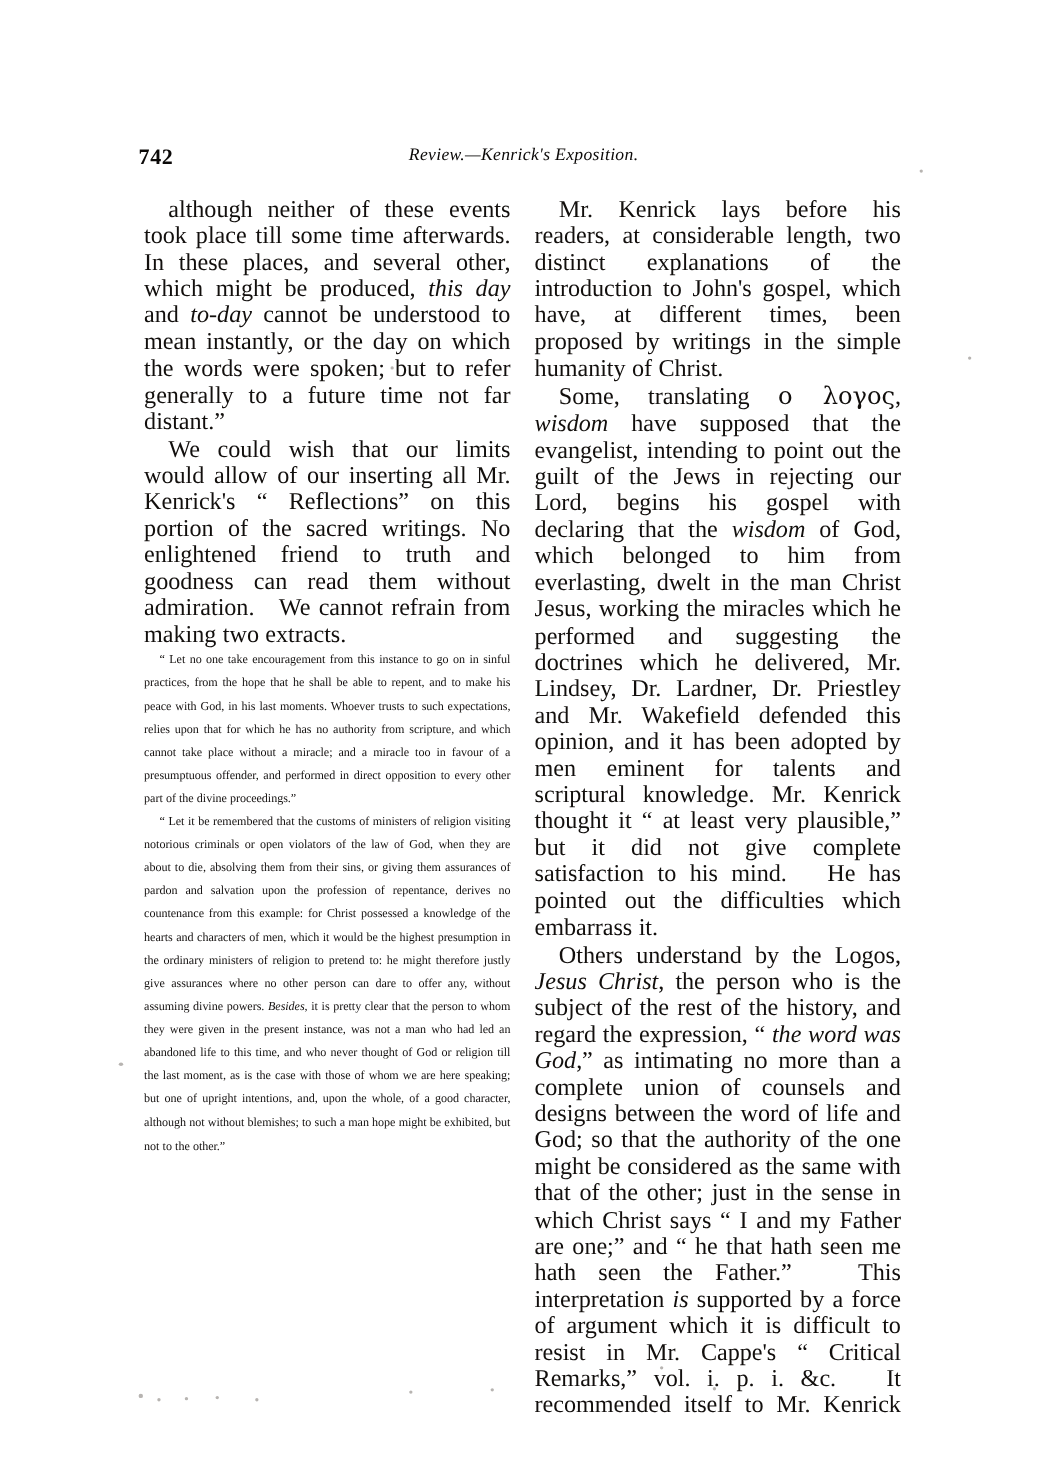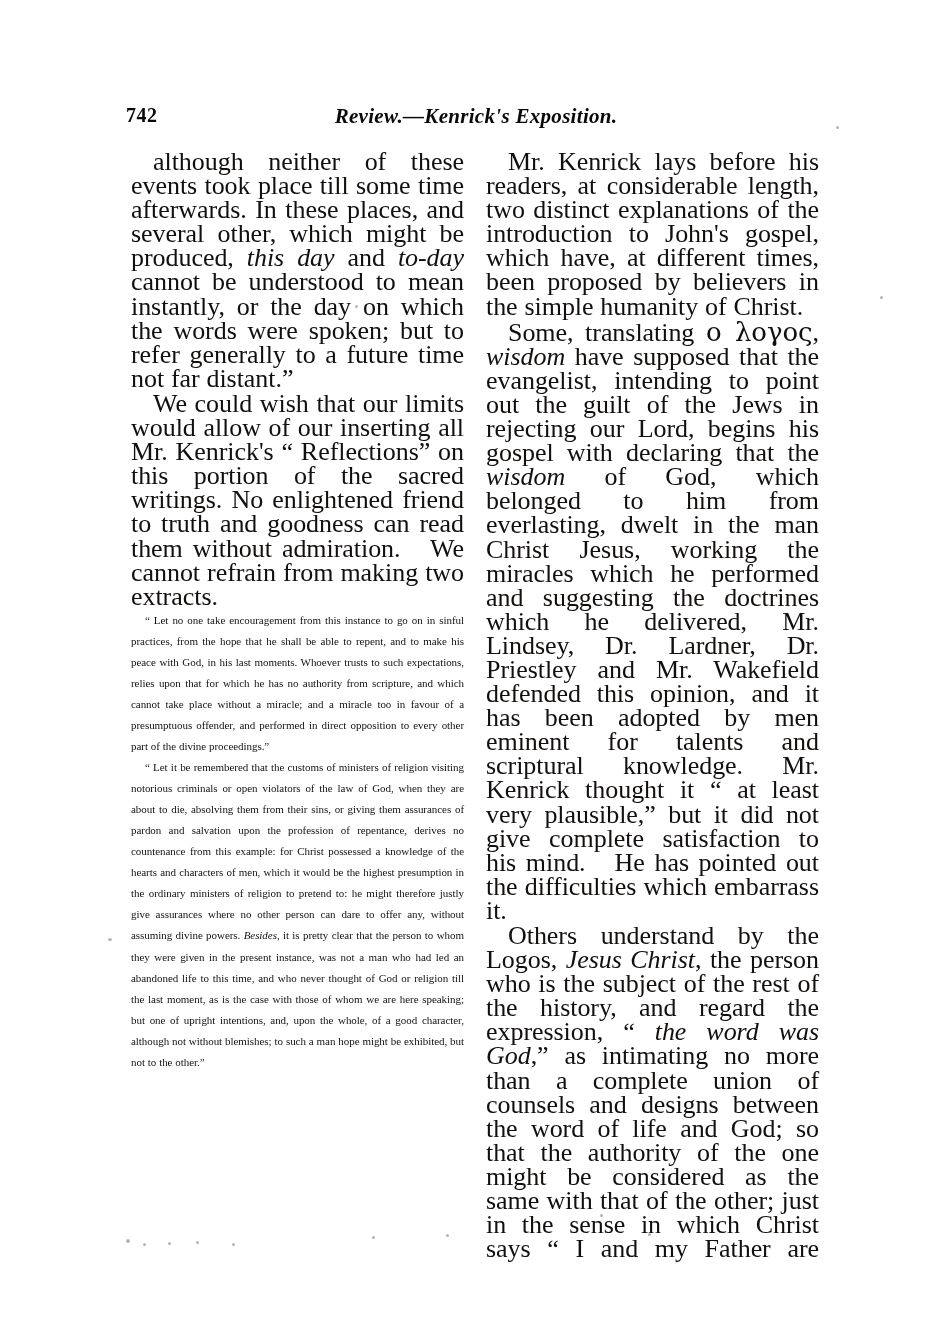--- a/index.html
+++ b/index.html
@@ -8,20 +8,21 @@
     background: #ffffff;
   }
   .page {
     position: relative;
     width: 949px;
     height: 1264px;
     background: #ffffff;
     overflow: hidden;
     font-family: "Liberation Serif", "DejaVu Serif", serif;
     color: #100d0b;
+    margin-top: 28px;
   }
 
   
   .runhead {
     position: absolute;
     left: 126px;
     top: 104px;
     width: 700px;
     height: 30px;
   }
@@ -33,42 +34,42 @@
     font-weight: bold;
     letter-spacing: 0.5px;
     color: #0b0908;
   }
   .runtitle {
     position: absolute;
     left: 0;
     top: 0;
     width: 700px;
     text-align: center;
-    font-size: 21px;
+    font-size: 16px;
     font-style: italic;
-    font-weight: bold;
+    font-weight: normal;
     letter-spacing: 0.3px;
     color: #0b0908;
   }
 
   
   .col {
     position: absolute;
     top: 150px;
     width: 333px;
   }
   .col-left  { left: 131px; }
   .col-right { left: 486px; }
 
   
   .p {
     margin: 0 0 1px 0;
     text-align: justify;
     text-align-last: left;
-    font-size: 26px;
+    font-size: 22px;
     line-height: 24.1px;
     letter-spacing: -0.05px;
     word-spacing: 0.4px;
     text-indent: 22px;
     color: #120f0d;
   }
 
   
   .q {
     margin: 0;
@@ -111,21 +112,21 @@
     <p class="p">We could wish that our limits would allow of our inserting all Mr. Kenrick's “ Reflections” on this portion of the sacred writings. No enlightened friend to truth and goodness can read them without admiration. &nbsp; We cannot refrain from making two extracts.</p>
 
     <p class="q">“ Let no one take encouragement from this instance to go on in sinful practices, from the hope that he shall be able to repent, and to make his peace with God, in his last moments. Whoever trusts to such expectations, relies upon that for which he has no authority from scripture, and which cannot take place without a miracle; and a miracle too in favour of a presumptuous offender, and performed in direct opposition to every other part of the divine proceedings.”</p>
 
     <p class="q">“ Let it be remembered that the customs of ministers of religion visiting notorious criminals or open violators of the law of God, when they are about to die, absolving them from their sins, or giving them assurances of pardon and salvation upon the profession of repentance, derives no countenance from this example: for Christ possessed a knowledge of the hearts and characters of men, which it would be the highest presumption in the ordinary ministers of religion to pretend to: he might therefore justly give assurances where no other person can dare to offer any, without assuming divine powers. <i>Besides</i>, it is pretty clear that the person to whom they were given in the present instance, was not a man who had led an abandoned life to this time, and who never thought of God or religion till the last moment, as is the case with those of whom we are here speaking; but one of upright intentions, and, upon the whole, of a good character, although not without blemishes; to such a man hope might be exhibited, but not to the other.”</p>
 
   </div>
 
   <div class="col col-right">
 
-    <p class="p">Mr. Kenrick lays before his readers, at considerable length, two distinct explanations of the introduction to John's gospel, which have, at different times, been proposed by believers in the simple humanity of Christ.</p>
+    <p class="p">Mr. Kenrick lays before his readers, at considerable length, two distinct explanations of the introduction to John's gospel, which have, at different times, been proposed by writings in the simple humanity of Christ.</p>
 
     <p class="p">Some, translating <span class="gk">ο λογος</span>, <i>wisdom</i> have supposed that the evangelist, intending to point out the guilt of the Jews in rejecting our Lord, begins his gospel with declaring that the <i>wisdom</i> of God, which belonged to him from everlasting, dwelt in the man Christ Jesus, working the miracles which he performed and suggesting the doctrines which he delivered, Mr. Lindsey, Dr. Lardner, Dr. Priestley and Mr. Wakefield defended this opinion, and it has been adopted by men eminent for talents and scriptural knowledge. Mr. Kenrick thought it “ at least very plausible,” but it did not give complete satisfaction to his mind. &nbsp; He has pointed out the difficulties which embarrass it.</p>
 
     <p class="p">Others understand by the Logos, <i>Jesus Christ</i>, the person who is the subject of the rest of the history, and regard the expression, “ <i>the word was God</i>,” as intimating no more than a complete union of counsels and designs between the word of life and God; so that the authority of the one might be considered as the same with that of the other; just in the sense in which Christ says “ I and my Father are one;” and “ he that hath seen me hath seen the Father.” &nbsp; This interpretation <i>is</i> supported by a force of argument which it is difficult to resist in Mr. Cappe's “ Critical Remarks,” vol. i. p. i. &amp;c. &nbsp; It recommended itself to Mr. Kenrick on account</p>
 
   </div>
 
   <div class="speck" style="left:126px;  top:1239px; width:4px; height:4px;"></div>
   <div class="speck" style="left:143px;  top:1243px; width:3px; height:3px;"></div>
   <div class="speck" style="left:168px;  top:1242px; width:3px; height:3px;"></div>

